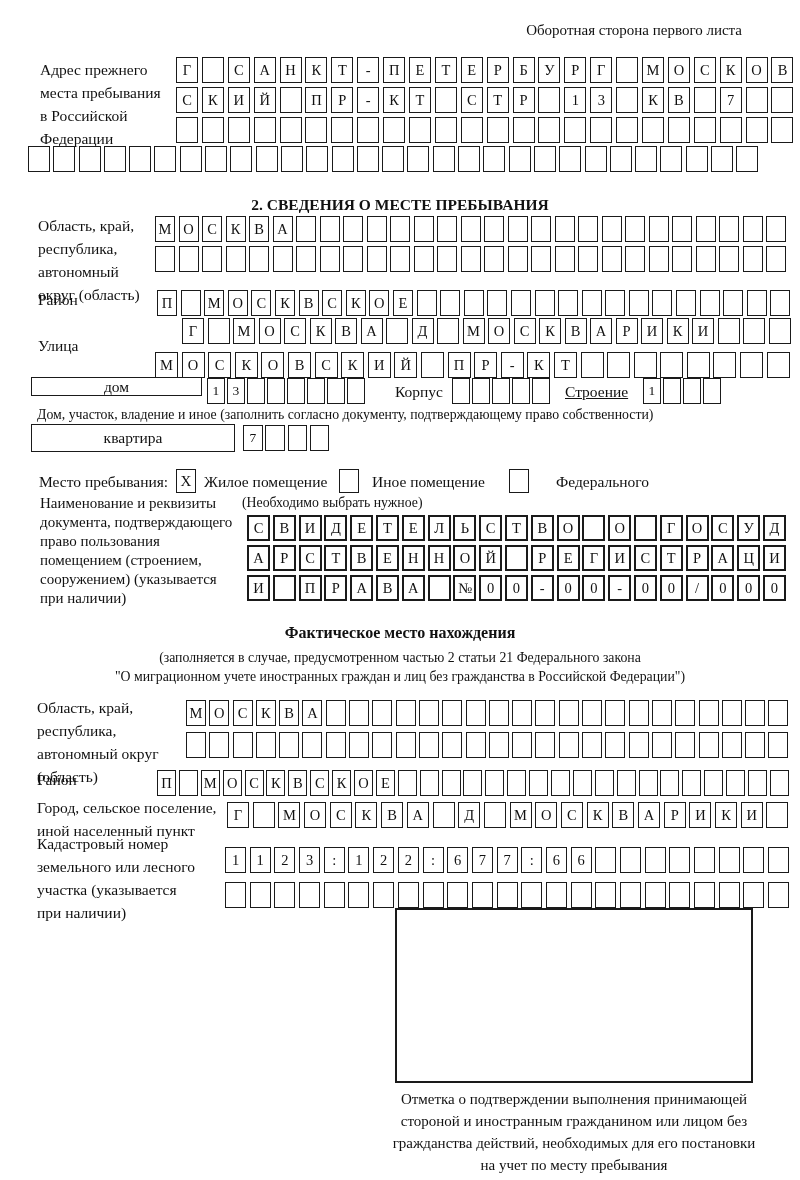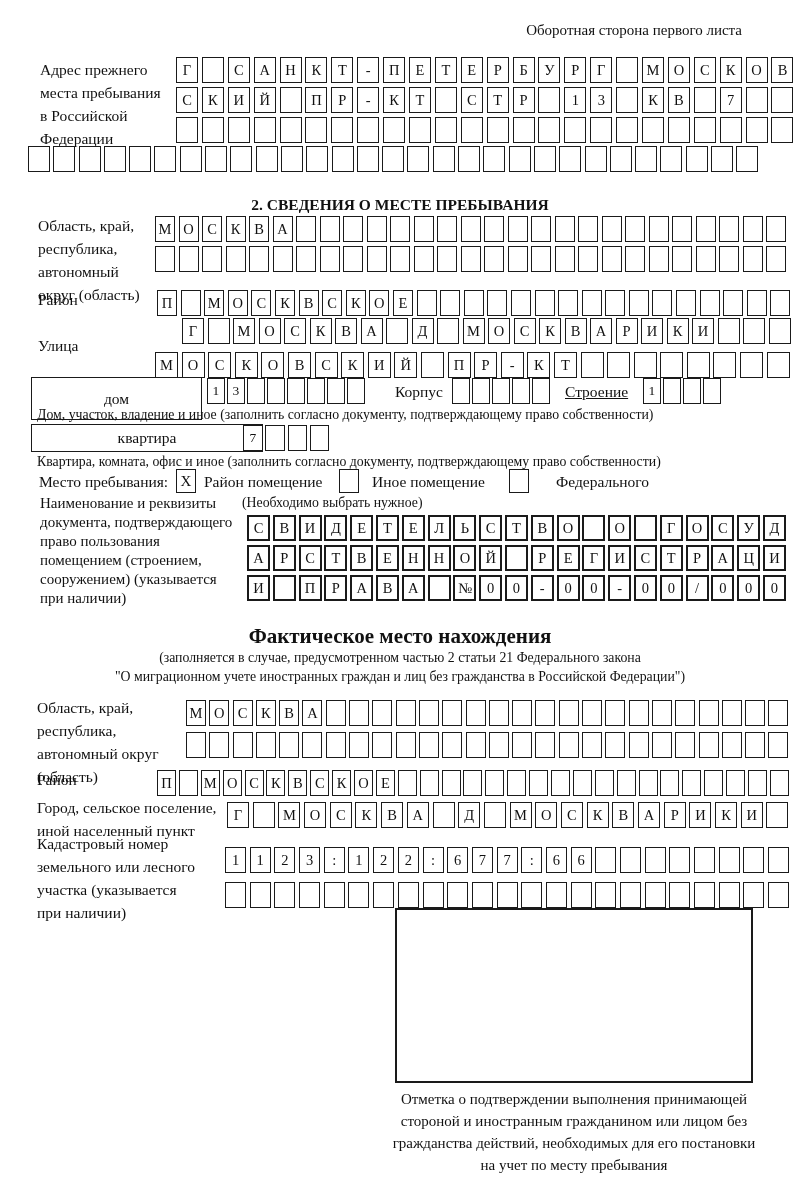--- a/index.html
+++ b/index.html
@@ -295,21 +295,21 @@
       <span class="cell"></span>
       <span class="cell"></span>
       <span class="cell"></span>
       <span class="cell"></span>
       <span class="cell"></span>
       <span class="cell"></span>
       <span class="cell"></span>
       <span class="cell"></span>
     </div>
 
-  <div class="abs widebox" style="left:31px;top:377px;width:171px;height:43px;">дом</div>
+  <div class="abs widebox" style="left:31px;top:377px;width:171px;height:19px;">дом</div>
   <div class="abs boxrow" style="left:207px;top:378px;--bw:17.5px;--mr:2.5px;--fs:13.5px;">
       <span class="cell">1</span>
       <span class="cell">3</span>
       <span class="cell"></span>
       <span class="cell"></span>
       <span class="cell"></span>
       <span class="cell"></span>
       <span class="cell"></span>
       <span class="cell"></span>
     </div>
@@ -323,32 +323,31 @@
     </div>
   <div class="abs lbl" style="left:565px;top:380px;text-decoration:underline;">Строение</div>
   <div class="abs boxrow" style="left:643px;top:378px;--bw:17.5px;--mr:2.5px;--fs:13.5px;">
       <span class="cell">1</span>
       <span class="cell"></span>
       <span class="cell"></span>
       <span class="cell"></span>
     </div>
   <div class="abs cap" style="left:37px;top:407px;">Дом, участок, владение и иное (заполнить согласно документу, подтверждающему право собственности)</div>
 
-  <div class="abs widebox" style="left:31px;top:424px;width:232px;height:28px;">квартира</div>
+  <div class="abs widebox" style="left:31px;top:424px;width:204px;height:28px;">квартира</div>
   <div class="abs boxrow" style="left:243px;top:425px;--bw:19.5px;--mr:2.8px;--fs:13.5px;">
       <span class="cell">7</span>
       <span class="cell"></span>
       <span class="cell"></span>
       <span class="cell"></span>
     </div>
-  <div class="abs cap" style="left:37px;top:454px;">Квартира, комната, офис и иное (заполнить согласно документу, подтверждающему право собственности)</div>
 
   <div class="abs lbl" style="left:39px;top:470px;">Место пребывания:</div>
   <div class="abs checkbox" style="left:176px;top:469px;">X</div>
-  <div class="abs lbl" style="left:204px;top:470px;">Район помещение</div>
+  <div class="abs lbl" style="left:204px;top:470px;">Жилое помещение</div>
   <div class="abs checkbox" style="left:339px;top:469px;"></div>
   <div class="abs lbl" style="left:372px;top:470px;">Иное помещение</div>
   <div class="abs checkbox" style="left:509px;top:469px;"></div>
   <div class="abs lbl" style="left:556px;top:470px;">Федерального</div>
   <div class="abs cap" style="left:242px;top:495px;">(Необходимо выбрать нужное)</div>
 
   <div class="abs lbl" style="left:40px;top:494px;font-size:15px;line-height:19px;">Наименование и реквизиты
 документа, подтверждающего
 право пользования
 помещением (строением,
@@ -417,21 +416,21 @@
       <span class="cell">0</span>
       <span class="cell">-</span>
       <span class="cell">0</span>
       <span class="cell">0</span>
       <span class="cell">/</span>
       <span class="cell">0</span>
       <span class="cell">0</span>
       <span class="cell">0</span>
     </div>
 
-  <div class="abs title center" style="top:624px;font-size:21px;">Фактическое место нахождения</div>
+  <div class="abs title center" style="top:624px;font-size:16px;">Фактическое место нахождения</div>
   <div class="abs cap center" style="top:648px;line-height:19px;">(заполняется в случае, предусмотренном частью 2 статьи 21 Федерального закона
 "О миграционном учете иностранных граждан и лиц без гражданства в Российской Федерации")</div>
 
   <div class="abs lbl" style="left:37px;top:696px;">Область, край,
 республика,
 автономный округ
 (область)</div>
   <div class="abs boxrow" style="left:186px;top:700px;--bw:20px;--mr:3.3px;">
       <span class="cell">М</span>
       <span class="cell">О</span>

